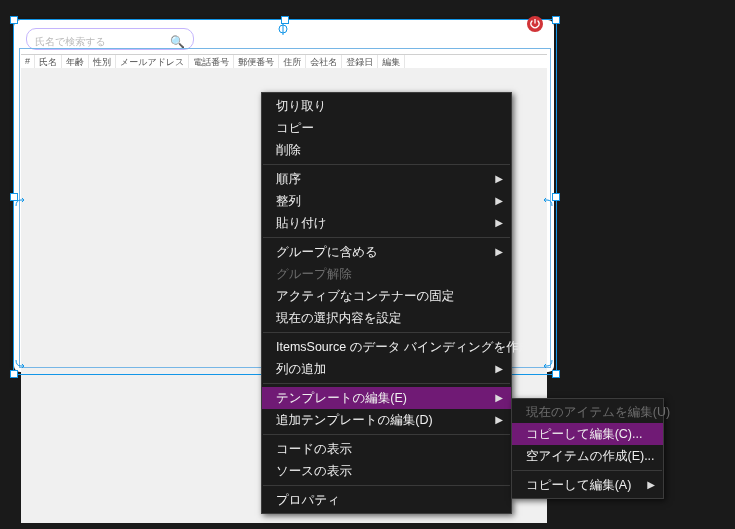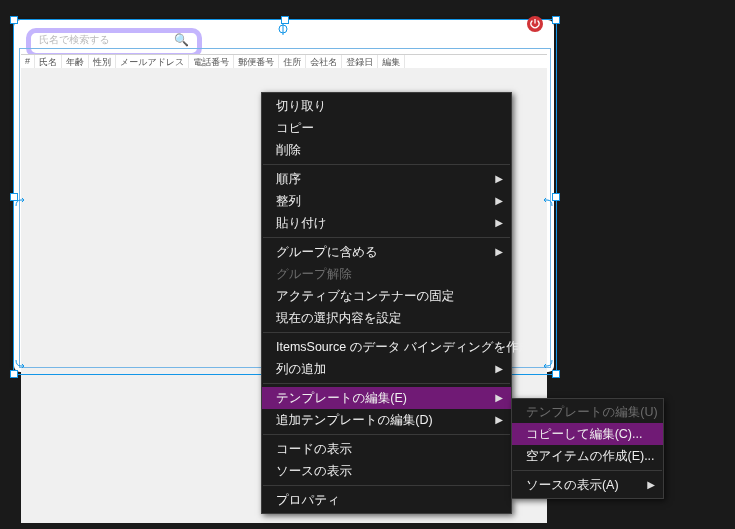--- a/index.html
+++ b/index.html
@@ -8,21 +8,21 @@
   .stop-badge svg{width:10px;height:10px;fill:#fff}
   
   .card{position:absolute;left:14px;top:20px;width:540px;height:352px;background:#ffffff;border-radius:6px;box-shadow:0 0 4px rgba(0,0,0,.4)}
   .sel-outer{position:absolute;left:13px;top:19px;width:542px;height:354px;border:1px solid #1296e8;z-index:3;pointer-events:none}
   .handle{position:absolute;width:6px;height:6px;background:#fff;border:1px solid #1296e8}
   .h-tl{left:-4px;top:-4px}.h-tr{right:-4px;top:-4px}.h-bl{left:-4px;bottom:-4px}.h-br{right:-4px;bottom:-4px}
   .h-tm{left:50%;top:-4px;margin-left:-4px}.h-bm{left:50%;bottom:-4px;margin-left:-4px}
   .h-ml{left:-4px;top:50%;margin-top:-4px}.h-mr{right:-4px;top:50%;margin-top:-4px}
   .sel-inner{position:absolute;left:19px;top:48px;width:530px;height:318px;border:1px solid #76b6e6;z-index:4;pointer-events:none}
   
-  .search{position:absolute;left:26px;top:28px;width:150px;height:20px;background:#fff;border:5px solid #c4b5fd;border-radius:10px;display:flex;align-items:flex-start;padding:0 8px;color:#b9b9b9;font-size:10px}
+  .search{position:absolute;left:26px;top:28px;width:150px;height:20px;background:#fff;border:1px solid #c4b5fd;border-radius:10px;display:flex;align-items:flex-end;padding:0 8px;color:#b9b9b9;font-size:10px}
   .search .ph{flex:1}
   .search .mag{font-size:12px;color:#9a9a9a}
   
   .gridhdr{position:absolute;left:21px;top:54px;width:526px;height:14px;border-top:1px solid #d0d0d0;border-bottom:1px solid #d0d0d0;background:#ffffff;display:flex;font-size:9px;color:#555;white-space:nowrap;overflow:hidden}
   .gridhdr span{padding:1px 4px 0 4px;border-right:1px solid #e6e6e6}
   .gridbody{position:absolute;left:21px;top:68px;width:526px;bottom:6px;background:#f0f0f0}
   
   .glyph{position:absolute;width:14px;height:14px;z-index:4}
   .glyph svg{width:14px;height:14px}
   .g1{left:14px;top:196px}
@@ -127,20 +127,20 @@
       <div class="mi hover"><span>テンプレートの編集(E)</span><span class="arrow">▶</span></div>
       <div class="mi"><span>追加テンプレートの編集(D)</span><span class="arrow">▶</span></div>
       <div class="mi sep"></div>
       <div class="mi"><span>コードの表示</span></div>
       <div class="mi"><span>ソースの表示</span></div>
       <div class="mi sep"></div>
       <div class="mi"><span>プロパティ</span></div>
     </div>
 
   <div class="menu sub" id="submenu">
-      <div class="mi disabled"><span>テンプレートの編集(U)</span></div>
+      <div class="mi disabled"><span>現在のアイテムを編集(U)</span></div>
       <div class="mi hover"><span>コピーして編集(C)...</span></div>
       <div class="mi"><span>空アイテムの作成(E)...</span></div>
       <div class="mi sep"></div>
-      <div class="mi"><span>ソースの表示(A)</span><span class="arrow">▶</span></div>
+      <div class="mi"><span>コピーして編集(A)</span><span class="arrow">▶</span></div>
     </div>
 
 </div>
 
 </body></html>

